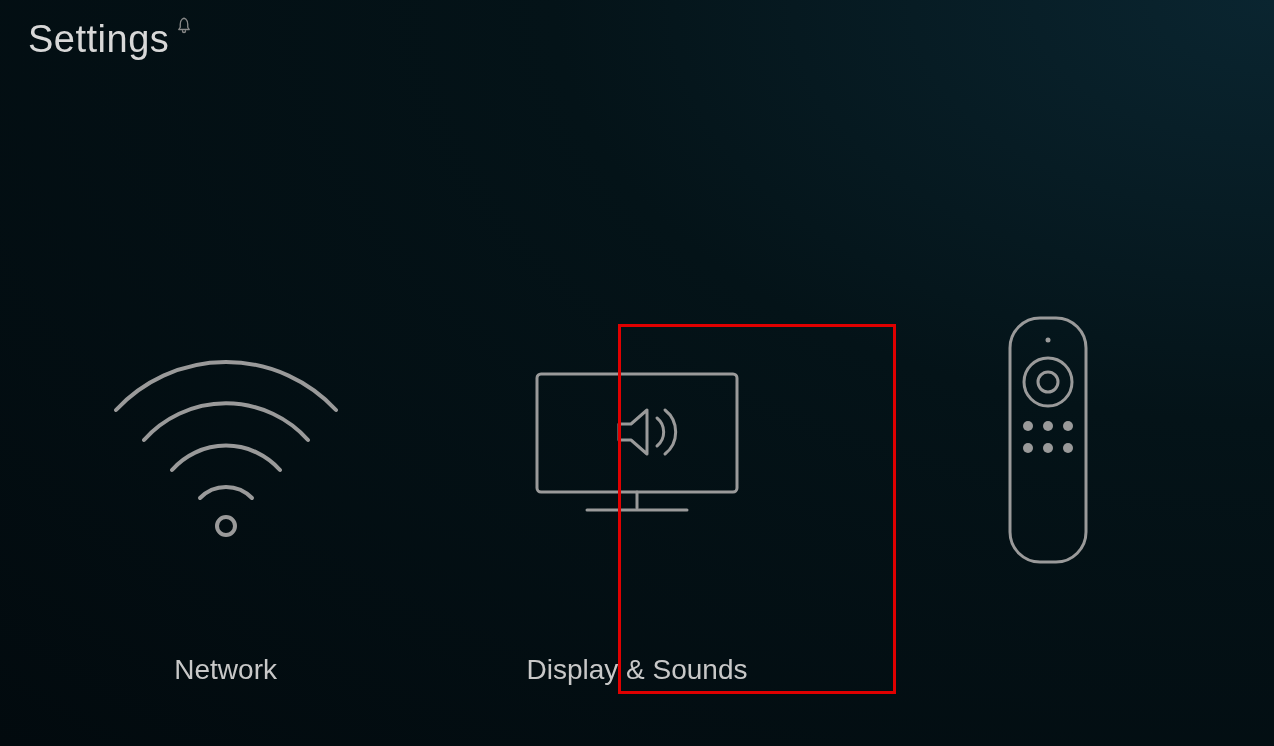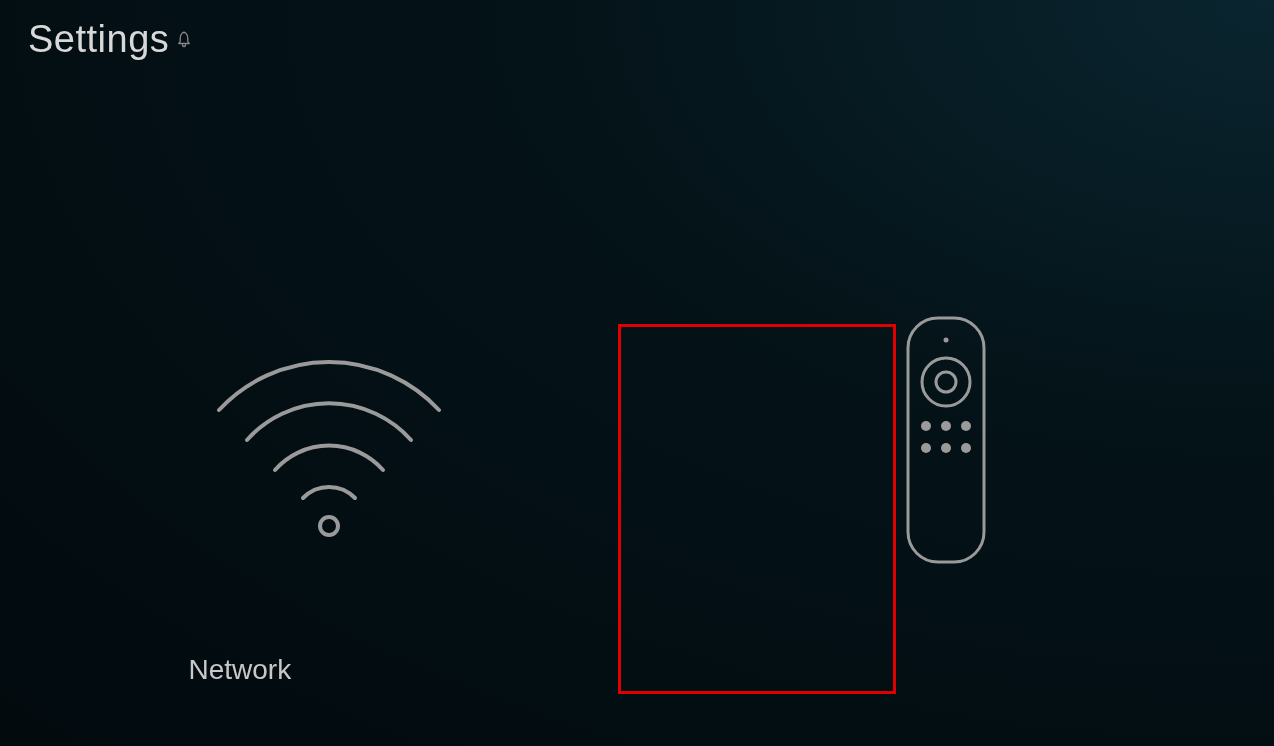--- a/index.html
+++ b/index.html
@@ -16,21 +16,21 @@
       color: #c5c5c5;
       overflow: hidden;
       position: relative;
     }
     
     .header {
       position: absolute;
       top: 18px;
       left: 28px;
       display: flex;
-      align-items: center;
+      align-items: flex-start;
     }
     
     .page-title {
       font-size: 38px;
       font-weight: 300;
       color: #d8d8d8;
       letter-spacing: 0.5px;
     }
     
     .bell-icon {
@@ -64,20 +64,21 @@
       align-items: center;
       justify-content: center;
       width: 100%;
     }
     
     .tile-label {
       margin-top: 92px;
       font-size: 28px;
       font-weight: 300;
       color: #c8c8c8;
+      text-align: center;
       line-height: 1.3;
       width: 280px;
     }
     
     .highlight-box {
       position: absolute;
       border: 3px solid #e00000;
       pointer-events: none;
       z-index: 10;
     }
@@ -122,20 +123,34 @@
         <path class="icon-stroke-thick" d="M10 70 A 150 150 0 0 1 230 70"></path>
         <path class="icon-stroke-thick" d="M38 100 A 110 110 0 0 1 202 100"></path>
         <path class="icon-stroke-thick" d="M66 130 A 72 72 0 0 1 174 130"></path>
         <path class="icon-stroke-thick" d="M94 158 A 36 36 0 0 1 146 158"></path>
         <circle class="icon-stroke-thick" cx="120" cy="186" r="9"></circle>
       </svg>
     </div>
     <div class="tile-label">Network</div>
   </div>
 
+  <div class="tile">
+    <div class="tile-icon-wrap">
+      <svg width="220" height="180" viewBox="0 0 220 180">
+        <rect class="icon-stroke" x="10" y="24" width="200" height="118" rx="4"></rect>
+        <line class="icon-stroke" x1="110" y1="142" x2="110" y2="158"></line>
+        <line class="icon-stroke" x1="60" y1="160" x2="160" y2="160"></line>
+
+        <path class="icon-stroke" d="M92 90 L92 74 L104 74 L120 60 L120 104 L104 90 Z"></path>
+        <path class="icon-stroke" d="M130 68 A 18 18 0 0 1 130 96"></path>
+        <path class="icon-stroke" d="M138 60 A 28 28 0 0 1 138 104"></path>
+      </svg>
+    </div>
+    <div class="tile-label">Display &amp; Sounds</div>
+  </div>
 
 
   <div class="tile">
     <div class="tile-icon-wrap">
       <svg width="100" height="260" viewBox="0 0 100 260">
         <rect class="icon-stroke" x="12" y="8" width="76" height="244" rx="30"></rect>
 
         <circle cx="50" cy="30" r="2.5" fill="#9a9a9a"></circle>
 
         <circle class="icon-stroke" cx="50" cy="72" r="24"></circle>

